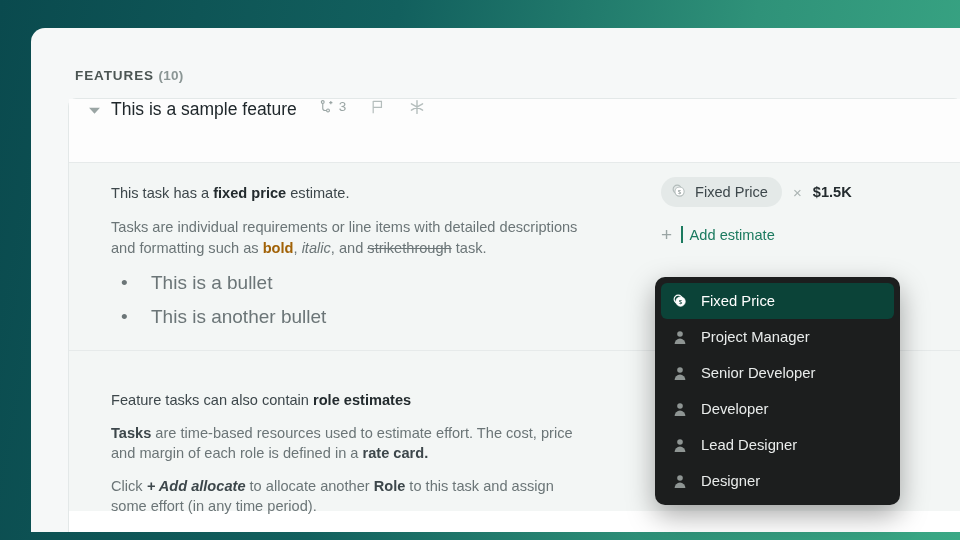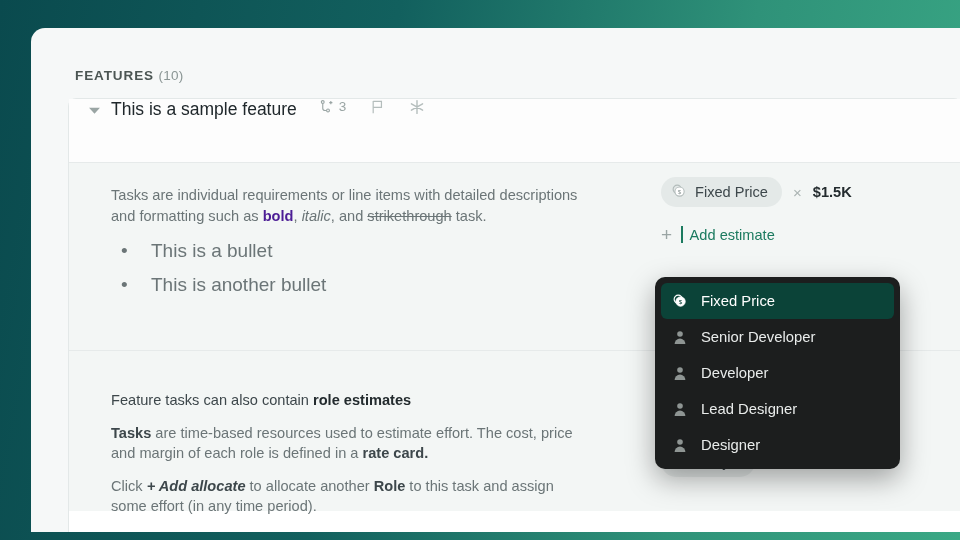--- a/index.html
+++ b/index.html
@@ -26,21 +26,21 @@
 
   .section-title {
     position: absolute;
     left: 44px; top: 40px;
     font-size: 13.5px;
     font-weight: bold;
     letter-spacing: 0.9px;
     color: #4b5553;
   }
   .section-title .count {
-    font-weight: normal;
+    font-weight: bold;
     letter-spacing: 0.2px;
     color: #8b9695;
     text-align: right;
   }
 
   
   .card {
     position: absolute;
     left: 37px; top: 70px; right: -2px; bottom: -40px;
     background: #ffffff;
@@ -101,21 +101,21 @@
     color: #3d474b;
     margin-bottom: 16px;
   }
   .p1 b { color: #232b2e; }
   .p2 {
     font-size: 14.6px;
     color: #6b7577;
     line-height: 1.42;
     margin-bottom: 12px;
   }
-  .p2 b { color: #4c1d95; }
+  .p2 b { color: #a16207; }
   .p2 i { color: #6b7577; }
   .p2 s { text-decoration: line-through; }
   ul.bullets { list-style: none; margin-top: 14px; }
   ul.bullets li {
     font-size: 19px;
     color: #6b7577;
     padding-left: 40px;
     position: relative;
     margin-bottom: 12px;
   }
@@ -274,20 +274,23 @@
 
         <span class="hdr-icon">
           <svg width="16" height="16" viewBox="0 0 16 16" stroke="#b4bdbc" stroke-width="1.4" stroke-linecap="round">
             <path d="M8 1.6 v12.8 M2.4 4.8 L13.6 11.2 M13.6 4.8 L2.4 11.2"></path>
           </svg>
         </span>
       </div>
 
       <div class="task-body">
         <div class="txt-col">
+          <div class="p1">
+            <span>This task has a </span><b>fixed price</b><span> estimate.</span>
+          </div>
           <div class="p2">
             <span>Tasks are individual requirements or line items with detailed descriptions and formatting such as </span><b>bold</b><span>, </span><i>italic</i><span>, and </span><s>strikethrough</s><span> task.</span>
           </div>
           <ul class="bullets">
             <li>This is a bullet</li>
             <li>This is another bullet</li>
           </ul>
         </div>
 
         <div class="est-col">
@@ -385,42 +388,51 @@
     </span>
     <span>Fixed Price</span>
   </div>
   <div class="dd-item">
     <span class="ico">
       <svg width="14" height="15" viewBox="0 0 14 15">
           <circle cx="7" cy="4" r="2.8" class="person-ico"></circle>
           <path d="M1.6 14 a5.4 5.4 0 0 1 10.8 0 z" class="person-ico"></path>
         </svg>
     </span>
-    <span>Senior Developer</span>
+    <span>Project Manager</span>
   </div>
   <div class="dd-item">
     <span class="ico">
       <svg width="14" height="15" viewBox="0 0 14 15">
           <circle cx="7" cy="4" r="2.8" class="person-ico"></circle>
           <path d="M1.6 14 a5.4 5.4 0 0 1 10.8 0 z" class="person-ico"></path>
         </svg>
     </span>
-    <span>Developer</span>
+    <span>Senior Developer</span>
   </div>
   <div class="dd-item">
     <span class="ico">
       <svg width="14" height="15" viewBox="0 0 14 15">
           <circle cx="7" cy="4" r="2.8" class="person-ico"></circle>
           <path d="M1.6 14 a5.4 5.4 0 0 1 10.8 0 z" class="person-ico"></path>
         </svg>
     </span>
-    <span>Lead Designer</span>
+    <span>Developer</span>
   </div>
   <div class="dd-item">
     <span class="ico">
       <svg width="14" height="15" viewBox="0 0 14 15">
           <circle cx="7" cy="4" r="2.8" class="person-ico"></circle>
           <path d="M1.6 14 a5.4 5.4 0 0 1 10.8 0 z" class="person-ico"></path>
         </svg>
     </span>
+    <span>Lead Designer</span>
+  </div>
+  <div class="dd-item">
+    <span class="ico">
+      <svg width="14" height="15" viewBox="0 0 14 15">
+          <circle cx="7" cy="4" r="2.8" class="person-ico"></circle>
+          <path d="M1.6 14 a5.4 5.4 0 0 1 10.8 0 z" class="person-ico"></path>
+        </svg>
+    </span>
     <span>Designer</span>
   </div>
 </div>
 
 </body></html>

